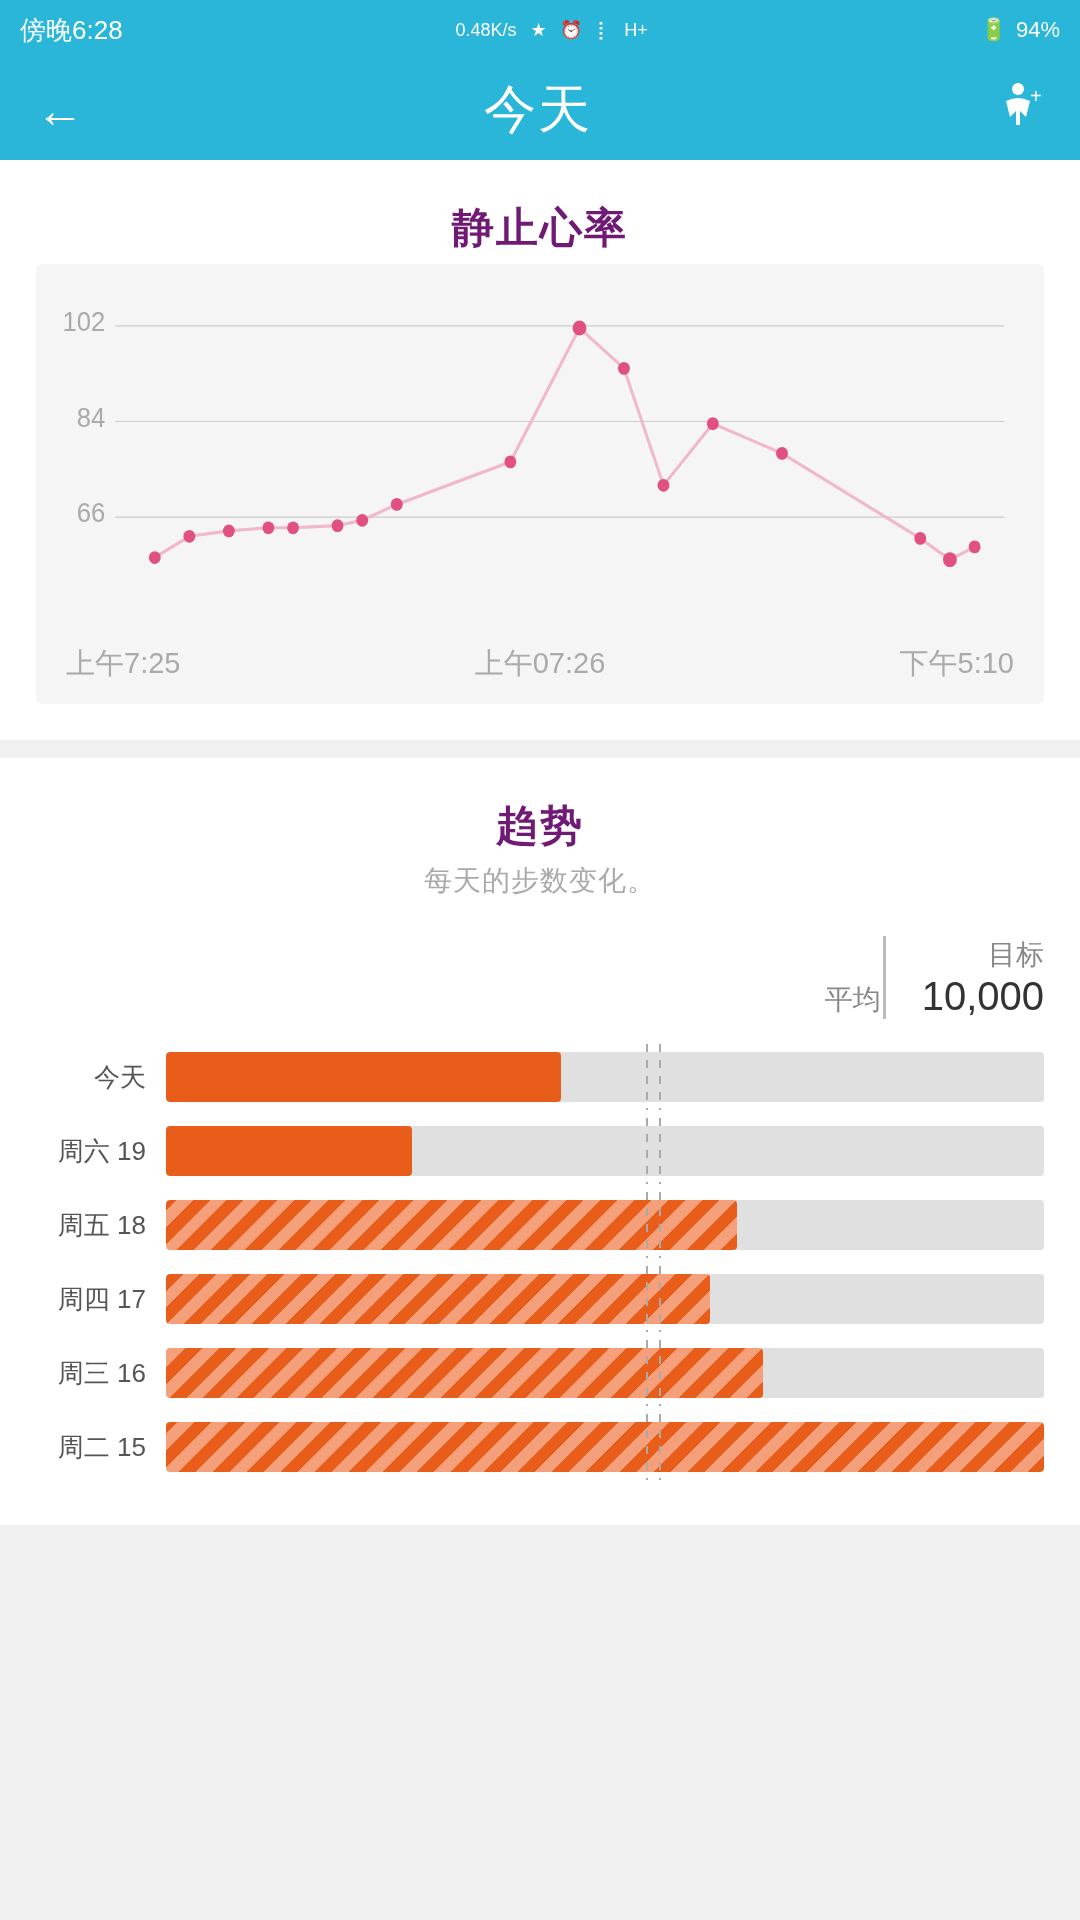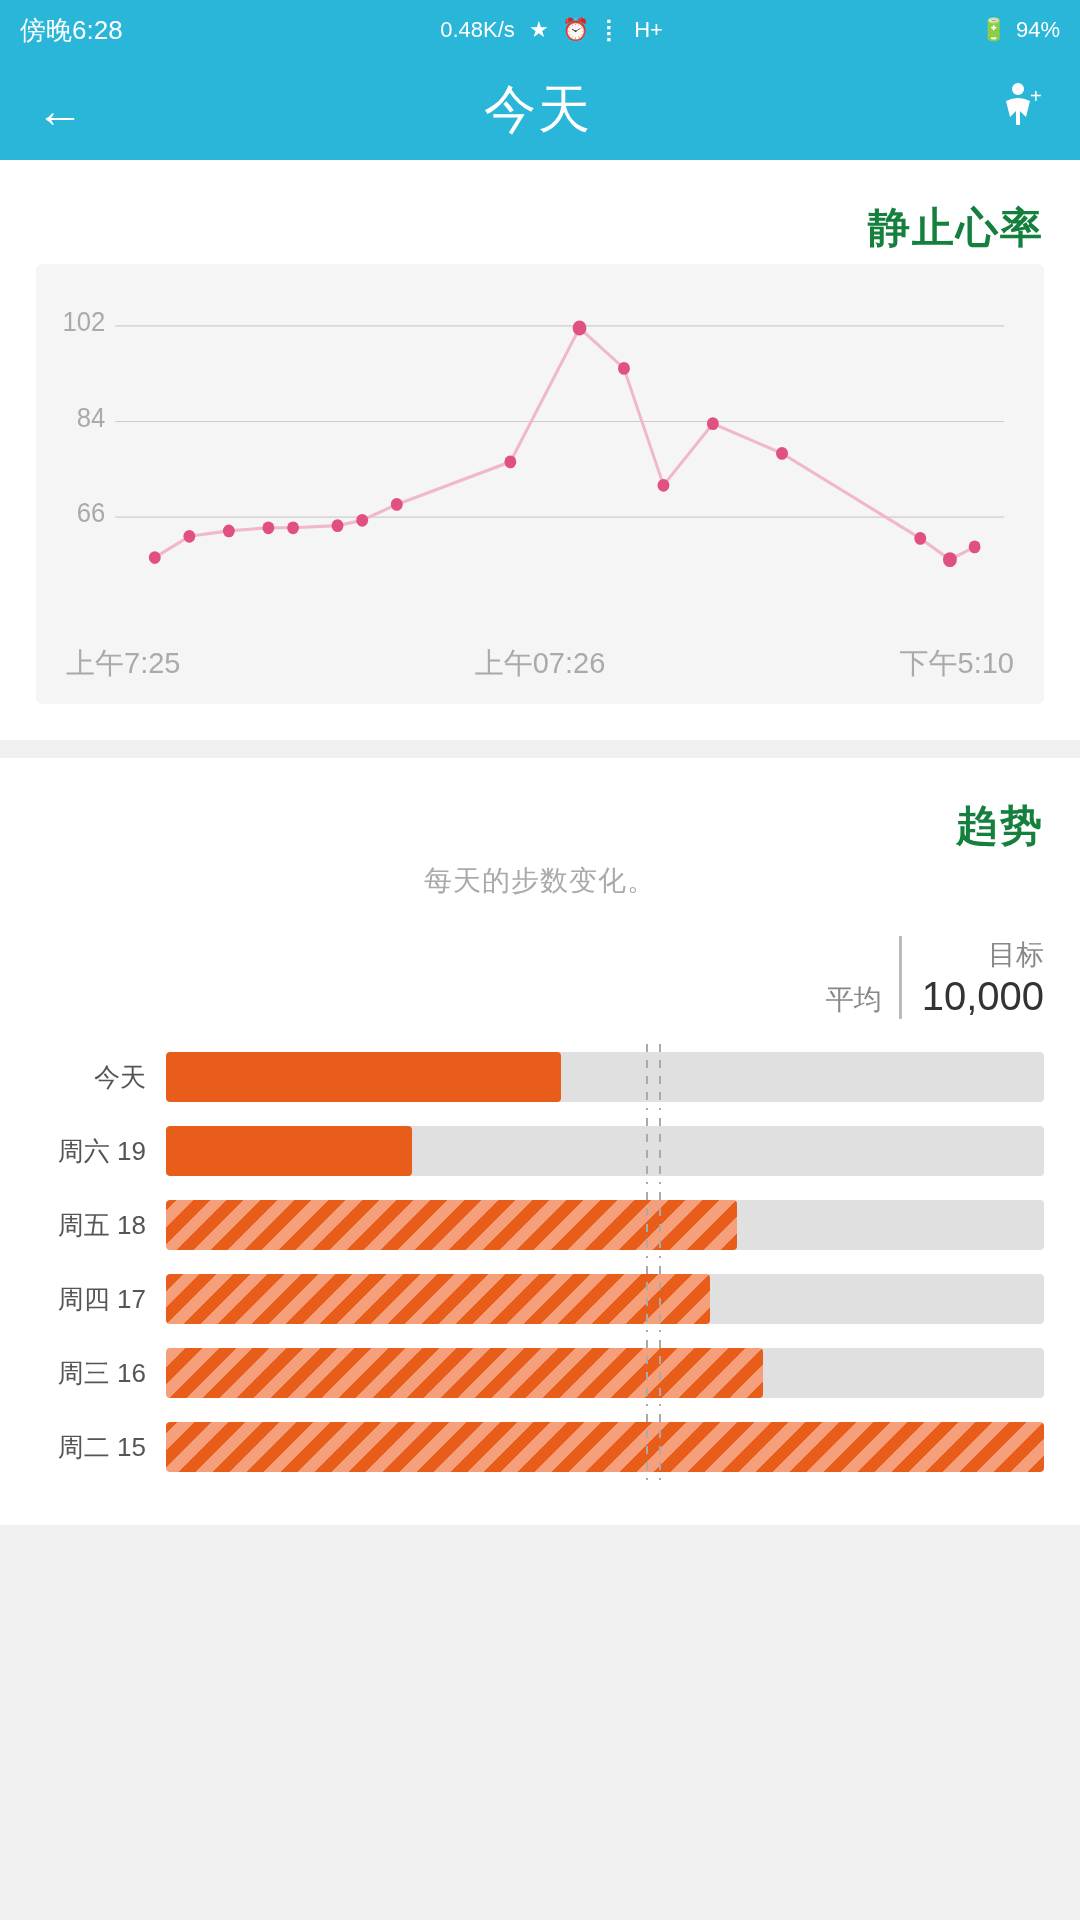--- a/index.html
+++ b/index.html
@@ -19,21 +19,21 @@
       background: #29b6d8;
       display: flex;
       align-items: center;
       justify-content: space-between;
       padding: 0 20px;
       color: white;
       font-size: 26px;
       text-align: center;
     }
     .status-bar-left { font-weight: 500; }
-    .status-bar-center { font-size: 22px; display: flex; gap: 14px; align-items: center; }
+    .status-bar-center { font-size: 18px; display: flex; gap: 14px; align-items: center; }
     .status-bar-right { font-size: 22px; display: flex; align-items: center; gap: 8px; }
 
     
     .header {
       width: 100%;
       height: 100px;
       background: #29b6d8;
       display: flex;
       align-items: center;
       justify-content: space-between;
@@ -61,24 +61,24 @@
       background: #f0f0f0;
     }
 
     
     .section-card {
       background: white;
       margin-bottom: 18px;
       padding: 40px 36px 36px 36px;
     }
     .section-title {
-      text-align: right;
+      text-align: center;
       font-size: 42px;
       font-weight: 600;
-      color: #15803d;
+      color: #701a75;
       margin-bottom: 8px;
       letter-spacing: 2px;
     }
     .section-subtitle {
       text-align: center;
       font-size: 28px;
       color: #aaa;
       margin-bottom: 36px;
       letter-spacing: 1px;
     }
@@ -256,24 +256,24 @@
       </div>
     </div>
   </div>
 
   <div class="trend-section">
     <div class="section-title">趋势</div>
     <div class="section-subtitle">每天的步数变化。</div>
 
     <div style="margin-top:30px; margin-bottom:30px;">
       <div style="display:flex; justify-content:flex-end; gap:0; align-items:flex-end;">
-        <div style="text-align:right; margin-right:17px;">
+        <div style="text-align:right; margin-right:2px;">
           <div style="font-size:28px; color:#888;">平均</div>
         </div>
-        <div style="border-left:3px solid #bbb; padding-left:20px; text-align:right;">
+        <div style="border-left:3px solid #bbb; padding-left:36px; text-align:right;">
           <div style="font-size:28px; color:#888;">目标</div>
           <div style="font-size:40px; color:#333;">10,000</div>
         </div>
       </div>
     </div>
 
     <div style="position:relative;">
 
       <div class="bar-chart" id="barChart">
 

